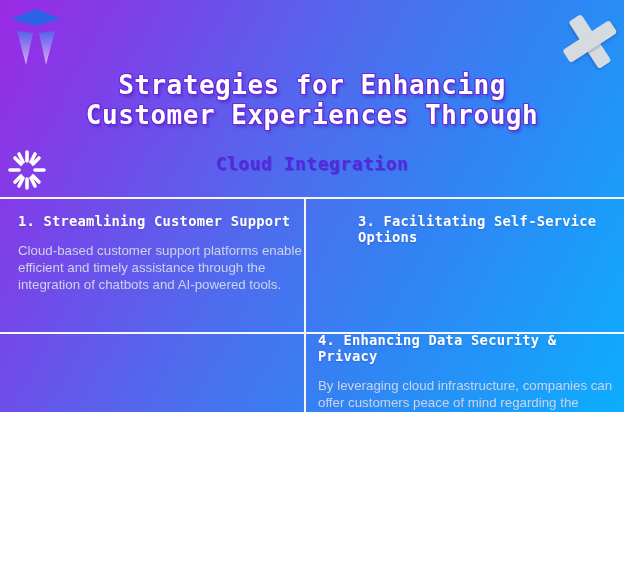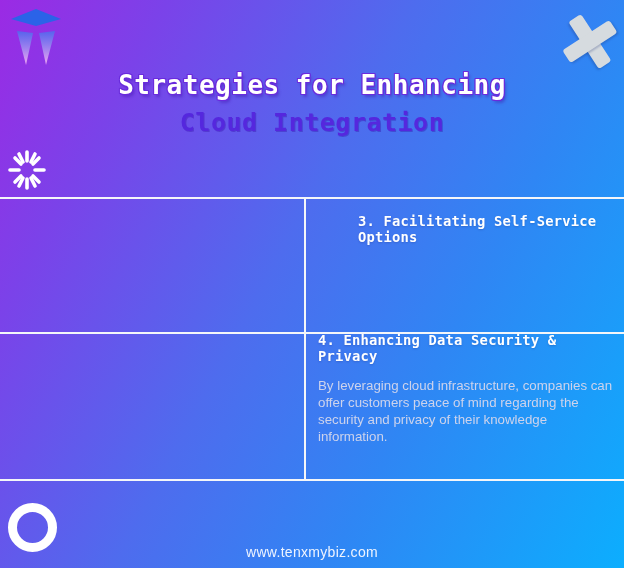--- a/index.html
+++ b/index.html
@@ -1,36 +1,36 @@
 <!DOCTYPE html>
 <html><head>
 <meta charset="utf-8">
 <style>
   * { margin:0; padding:0; box-sizing:border-box; }
   html,body { width:624px; height:568px; }
   .canvas {
-    position:relative; width:624px; height:568px; overflow:hidden;
+    position:relative; width:624px; height:412px; overflow:hidden;
     background:linear-gradient(118deg,#9b2ae4 0%,#7b42e9 18%,#4e6cee 45%,#2f86f4 68%,#0caefe 100%);
     font-family:"Liberation Sans", sans-serif;
     padding-left:44px;
   }
 
   
   .title-wrap { position:absolute; top:70px; left:0; width:100%; text-align:center; }
   .title-line {
     font-family:"DejaVu Sans Mono", monospace; font-weight:bold;
     font-size:26px; line-height:30px; color:#ffffff; letter-spacing:0.5px;
     text-shadow:
       -1px -1px 0 #6a2bdd, 1px -1px 0 #6a2bdd, -1px 1px 0 #6a2bdd, 1px 1px 0 #6a2bdd,
       0 -1px 0 #6a2bdd, 0 1px 0 #6a2bdd, -1px 0 0 #6a2bdd, 1px 0 0 #6a2bdd,
       2px 3px 3px rgba(64,20,170,0.45);
   }
   .title-accent {
     font-family:"DejaVu Sans Mono", monospace; font-weight:bold;
-    font-size:25px; line-height:28px; margin-top:9px; letter-spacing:0.5px;
+    font-size:18px; line-height:28px; margin-top:20px; letter-spacing:0.5px;
     color:#5527de; text-shadow:1px 1px 0 rgba(50,10,160,0.35);
   }
 
   
   .logo { position:absolute; left:8px; top:6px; width:56px; height:62px; }
 
   
   .starburst { position:absolute; left:5px; top:147px; width:44px; height:46px; }
 
   
@@ -100,28 +100,33 @@
     </g>
   </svg>
 
   <div class="cross">
     <div class="cross-bar a"></div>
     <div class="cross-bar b"></div>
   </div>
 
   <div class="title-wrap">
     <div class="title-line">Strategies for Enhancing</div>
+    <div class="title-line">Customer Experiences Through</div>
     <div class="title-accent">Cloud Integration</div>
   </div>
 
   <div class="hline l1"></div>
   <div class="hline l2"></div>
   <div class="hline l3"></div>
   <div class="vline"></div>
 
+  <div class="card q1">
+    <div class="card-heading">1. Streamlining Customer Support</div>
+    <div class="card-body">Cloud-based customer support platforms enable efficient and timely assistance through the integration of chatbots and AI-powered tools.</div>
+  </div>
   <div class="card q3">
     <div class="card-heading">3. Facilitating Self-Service Options</div>
   </div>
   <div class="card q4">
     <div class="card-heading">4. Enhancing Data Security &amp; Privacy</div>
     <div class="card-body">By leveraging cloud infrastructure, companies can offer customers peace of mind regarding the security and privacy of their knowledge information.</div>
   </div>
 
   <div class="ring"></div>
   <div class="website">www.tenxmybiz.com</div>

